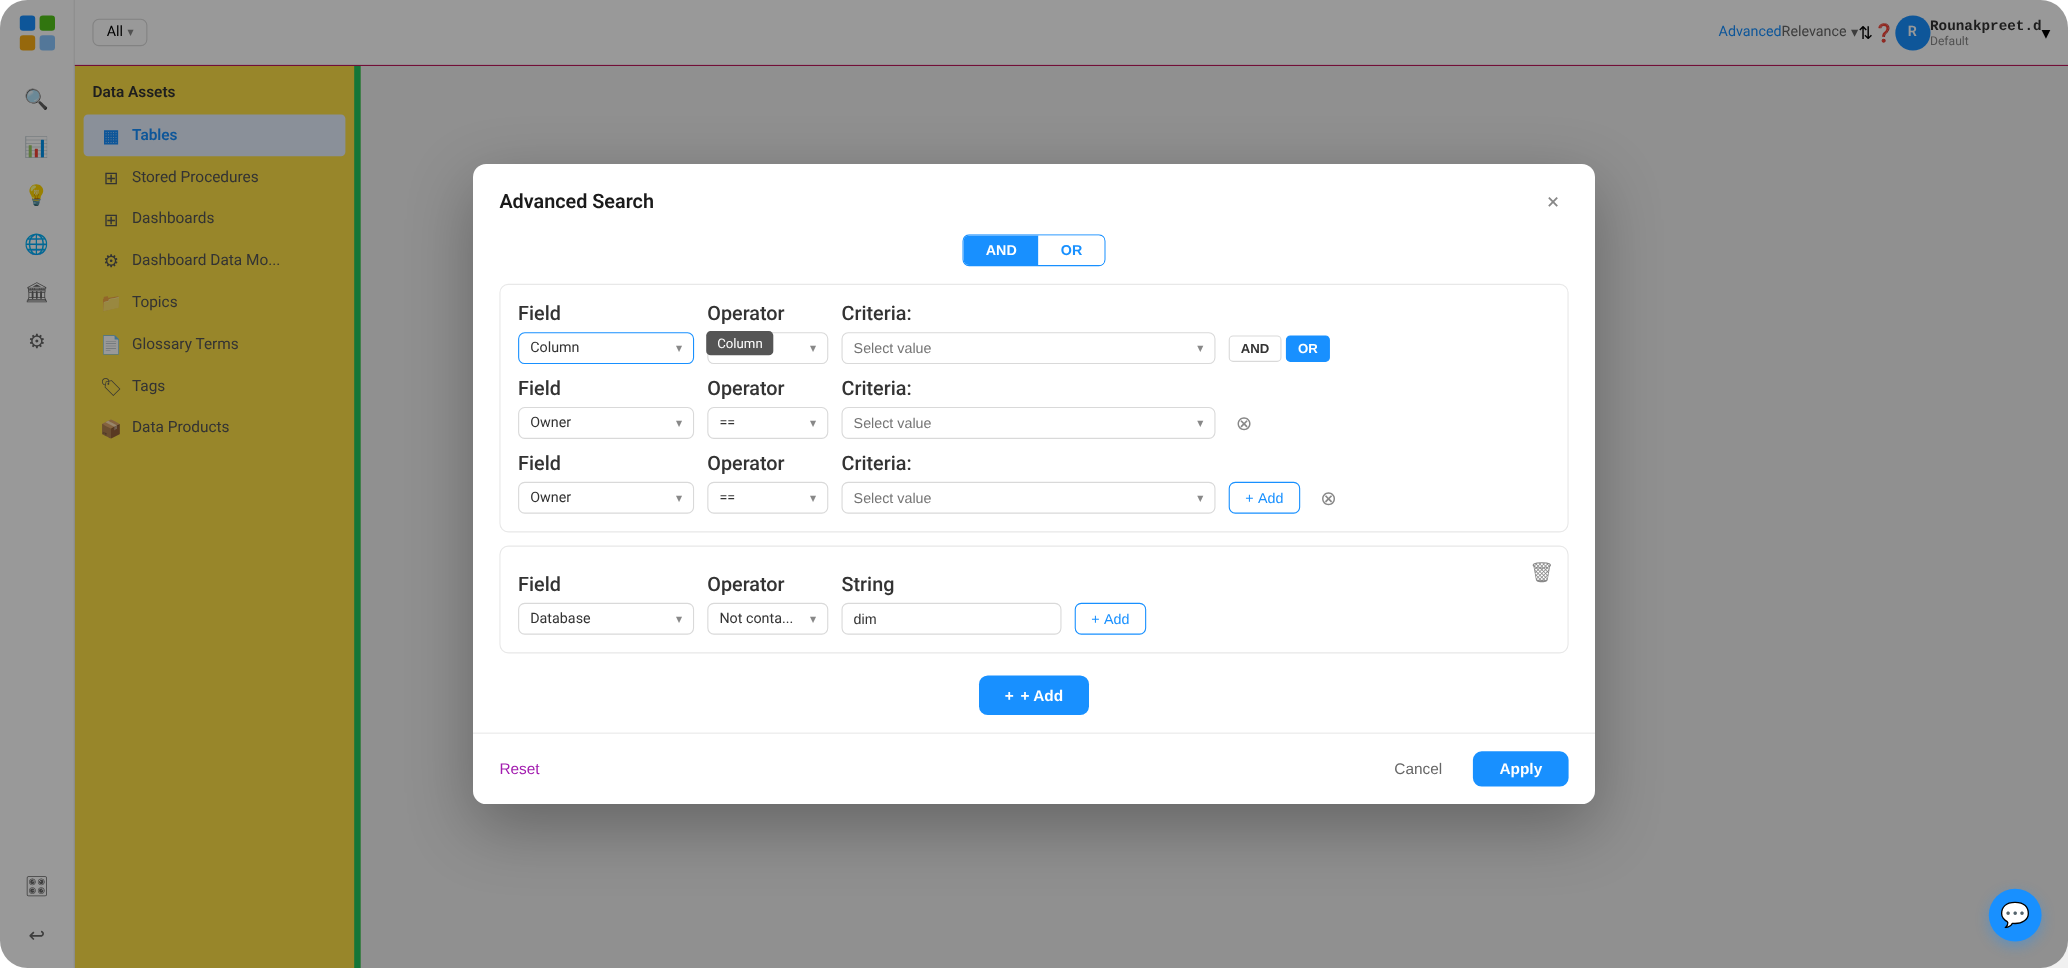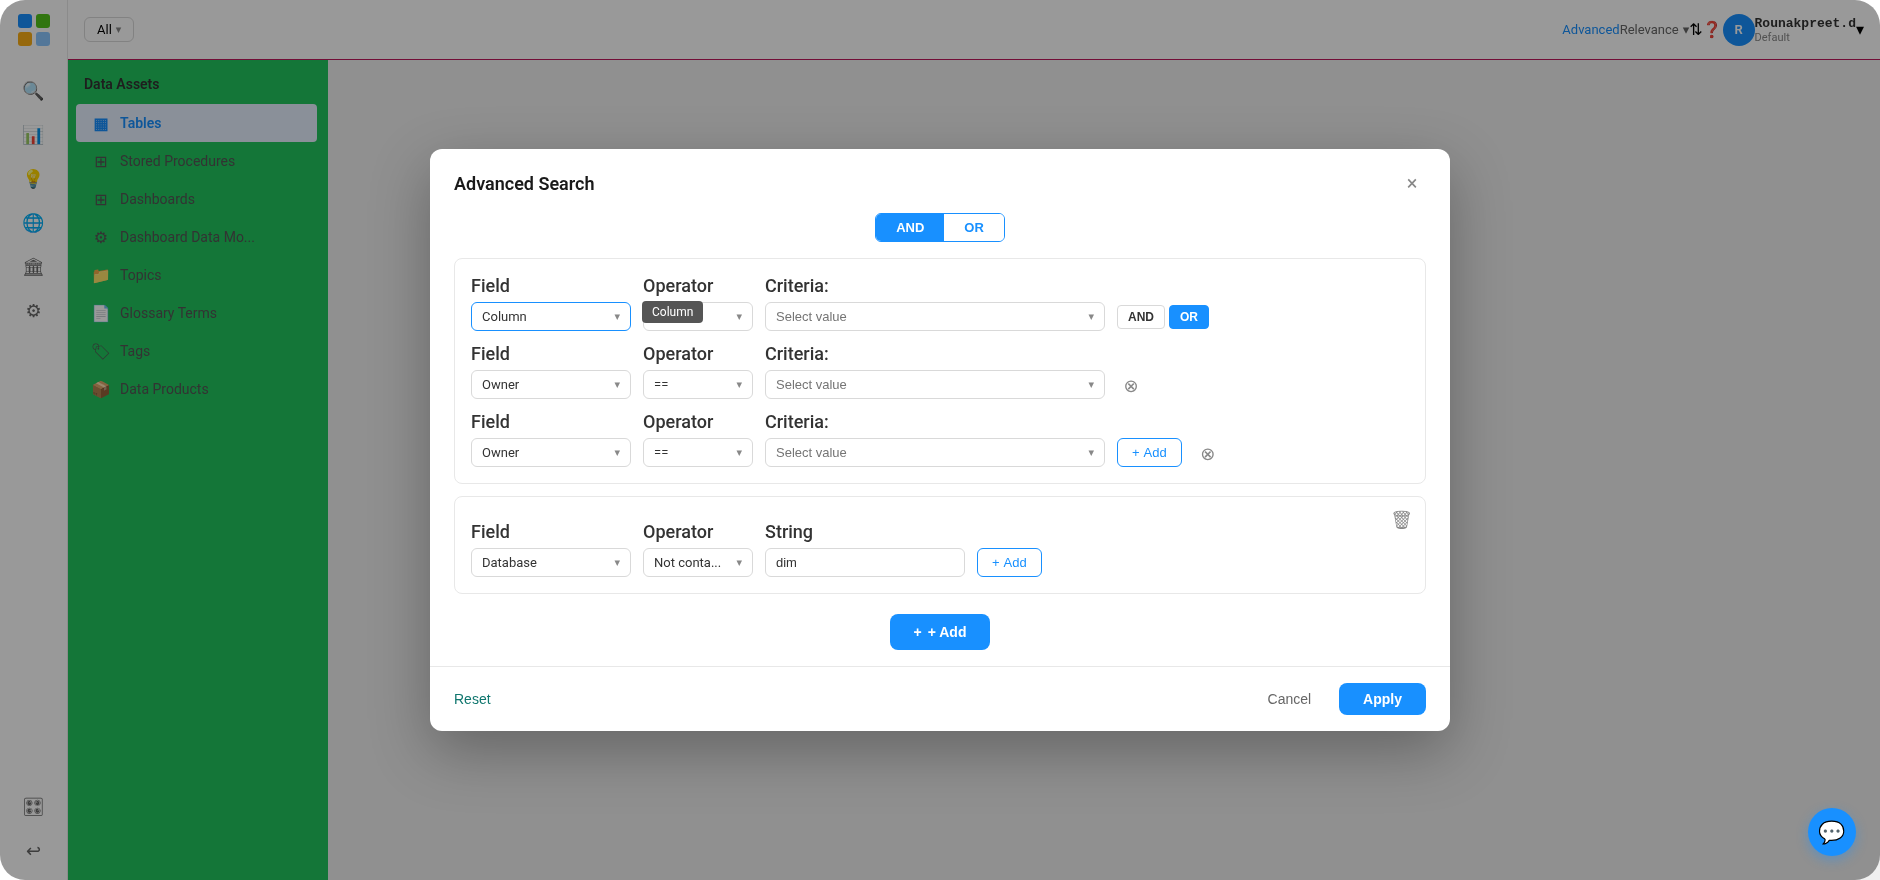--- a/index.html
+++ b/index.html
@@ -142,22 +142,22 @@
     }
 
     .user-role {
       font-size: 11px;
       color: #888;
     }
 
     
     .left-panel {
       width: 260px;
-      background: #22c55e;
-      border-right: 3px solid #22c55e;
+      background: #fde047;
+      border-right: 6px solid #22c55e;
       padding: 16px 0;
     }
 
     .panel-title {
       font-size: 14px;
       font-weight: 600;
       color: #333;
       padding: 0 16px 12px;
     }
 
@@ -442,21 +442,21 @@
       display: flex;
       align-items: center;
       justify-content: space-between;
       padding: 16px 24px;
       border-top: 1px solid #e8e8e8;
     }
 
     .reset-btn {
       background: none;
       border: none;
-      color: #0f766e;
+      color: #a21caf;
       font-size: 14px;
       font-weight: 500;
       cursor: pointer;
     }
 
     .footer-right {
       display: flex;
       gap: 12px;
     }
 

